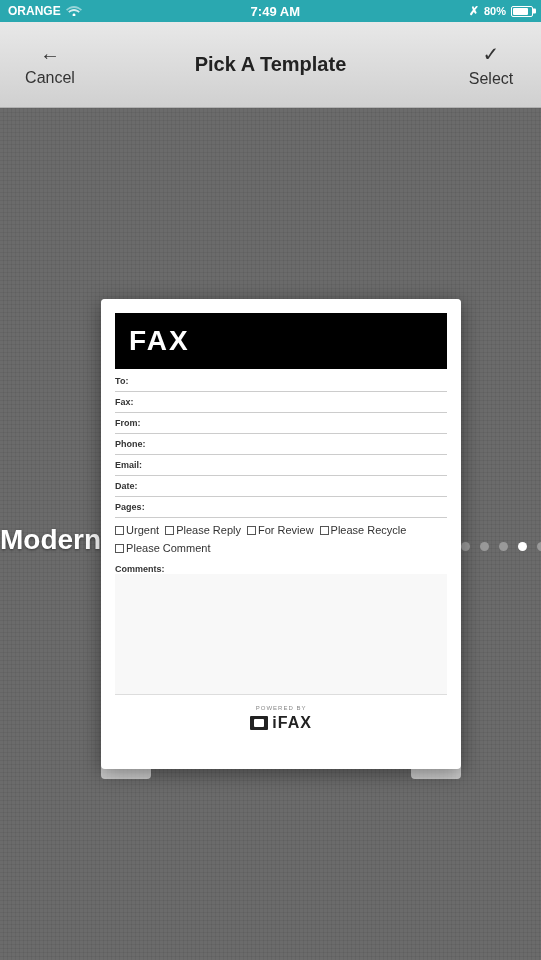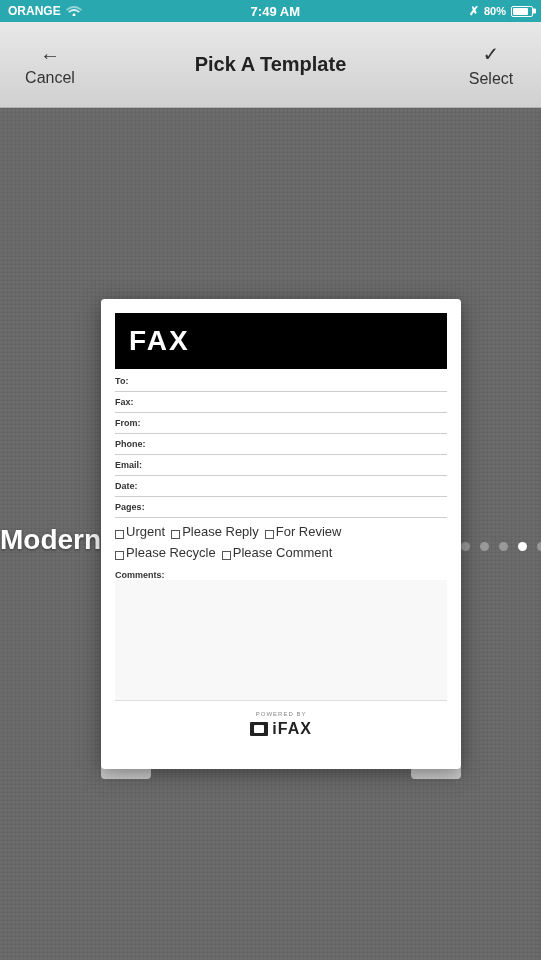--- a/index.html
+++ b/index.html
@@ -182,23 +182,23 @@
 
     .fax-checkboxes {
       padding: 6px 14px;
       display: flex;
       align-items: center;
       gap: 6px;
       flex-wrap: wrap;
     }
     .fax-checkbox-item {
       display: flex;
-      align-items: flex-end;
+      align-items: center;
       gap: 2px;
-      font-size: 13px;
+      font-size: 11px;
       color: #333;
     }
     .fax-checkbox {
       width: 9px;
       height: 9px;
       border: 1px solid #555;
       background: white;
       display: inline-block;
     }
 

